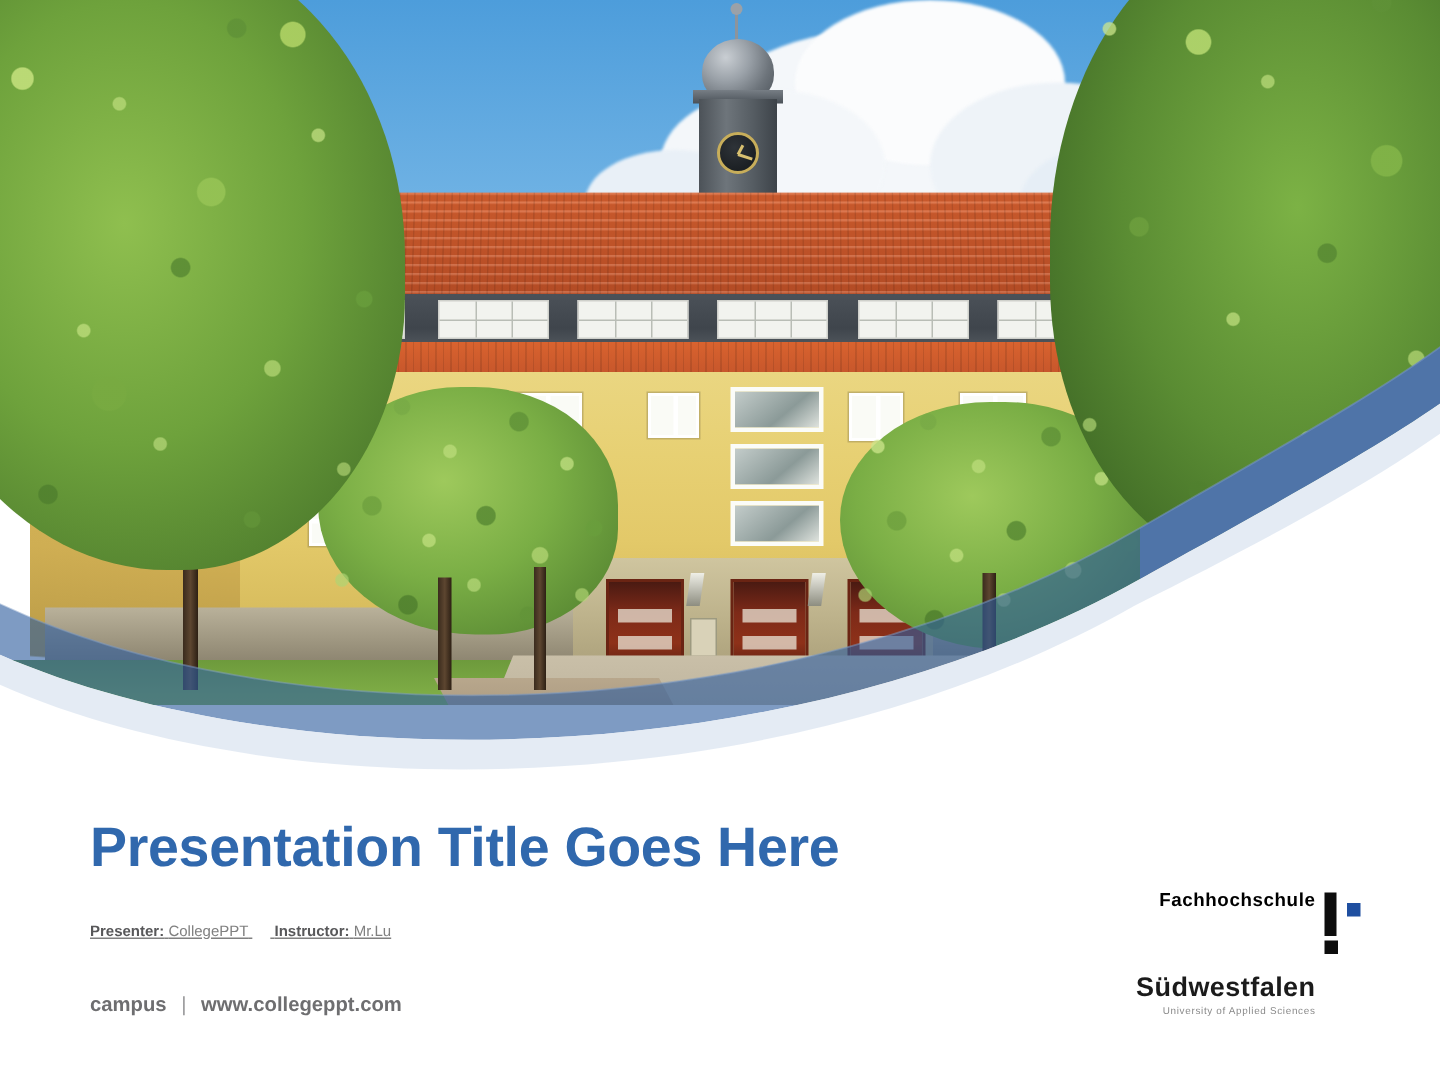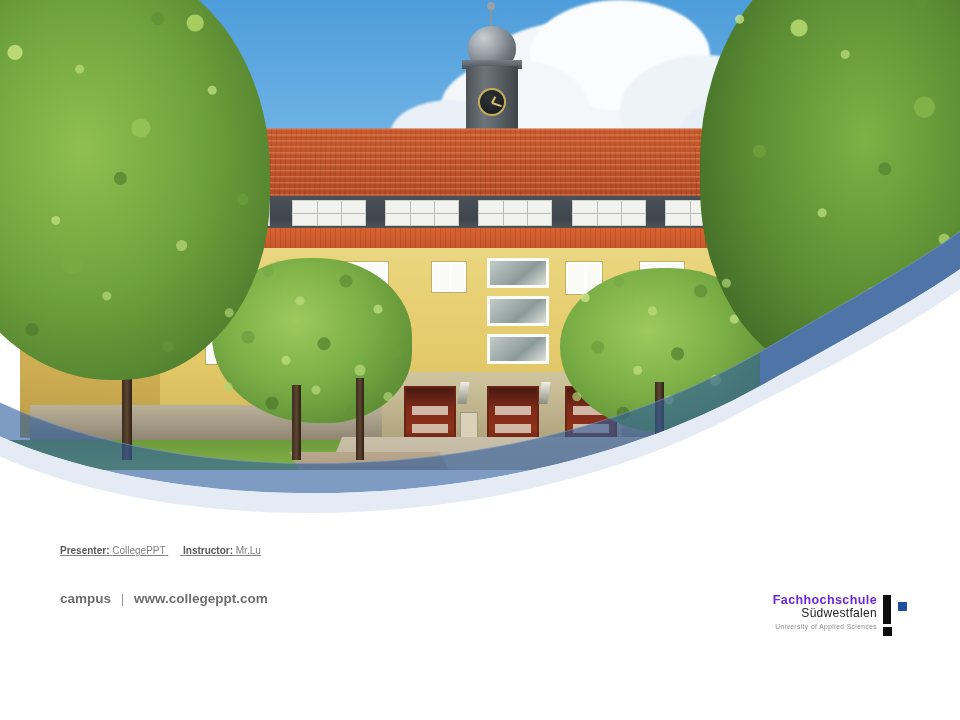--- a/index.html
+++ b/index.html
@@ -403,32 +403,33 @@
   }
   #logo-text {
     position: absolute;
     left: 0; top: 0;
     width: 120px;
     text-align: right;
   }
   .logo-l1 {
     font-size: 12.5px;
     font-weight: bold;
-    color: #6d28d9;
+    color: #000000;
     letter-spacing: .4px;
     line-height: 1.05;
     white-space: nowrap;
   }
   .logo-l2 {
-    font-size: 12px;
-    font-weight: normal;
+    font-size: 18px;
+    font-weight: bold;
     color: #1b1b1b;
     letter-spacing: .3px;
     line-height: 1.05;
     white-space: nowrap;
+    margin-top: 42px;
   }
   .logo-l3 {
     font-size: 6.6px;
     color: #8a8a8a;
     letter-spacing: .45px;
     margin-top: 3px;
     white-space: nowrap;
   }
   .logo-bar {
     position: absolute;
@@ -595,20 +596,21 @@
     <path d="M 760 352 C 850 300 920 262 970 224 L 970 262 C 920 298 850 336 760 386 Z" fill="#4f74a8"></path>
 
     <path d="M -10 432 C 180 520 520 520 760 386 C 850 336 920 298 970 262
              L 970 282 C 918 320 848 358 756 404 C 516 540 176 540 -10 452 Z" fill="#dfe7f2" fill-opacity="0.85"></path>
 
     <path d="M -10 398 C 180 492 520 492 760 352 C 850 300 920 262 970 224" fill="none" stroke="#7e9cc6" stroke-width="1.2" stroke-opacity="0.5"></path>
   </svg>
 
   <div id="text-block">
 
+    <div id="slide-title">Presentation Title Goes Here</div>
 
     <div id="meta-line">
       <span class="lbl">Presenter:</span>
       <span>CollegePPT</span>
       <span class="spacer"></span>
       <span class="lbl">Instructor:</span>
       <span>Mr.Lu</span>
     </div>
 
     <div id="affiliation">

